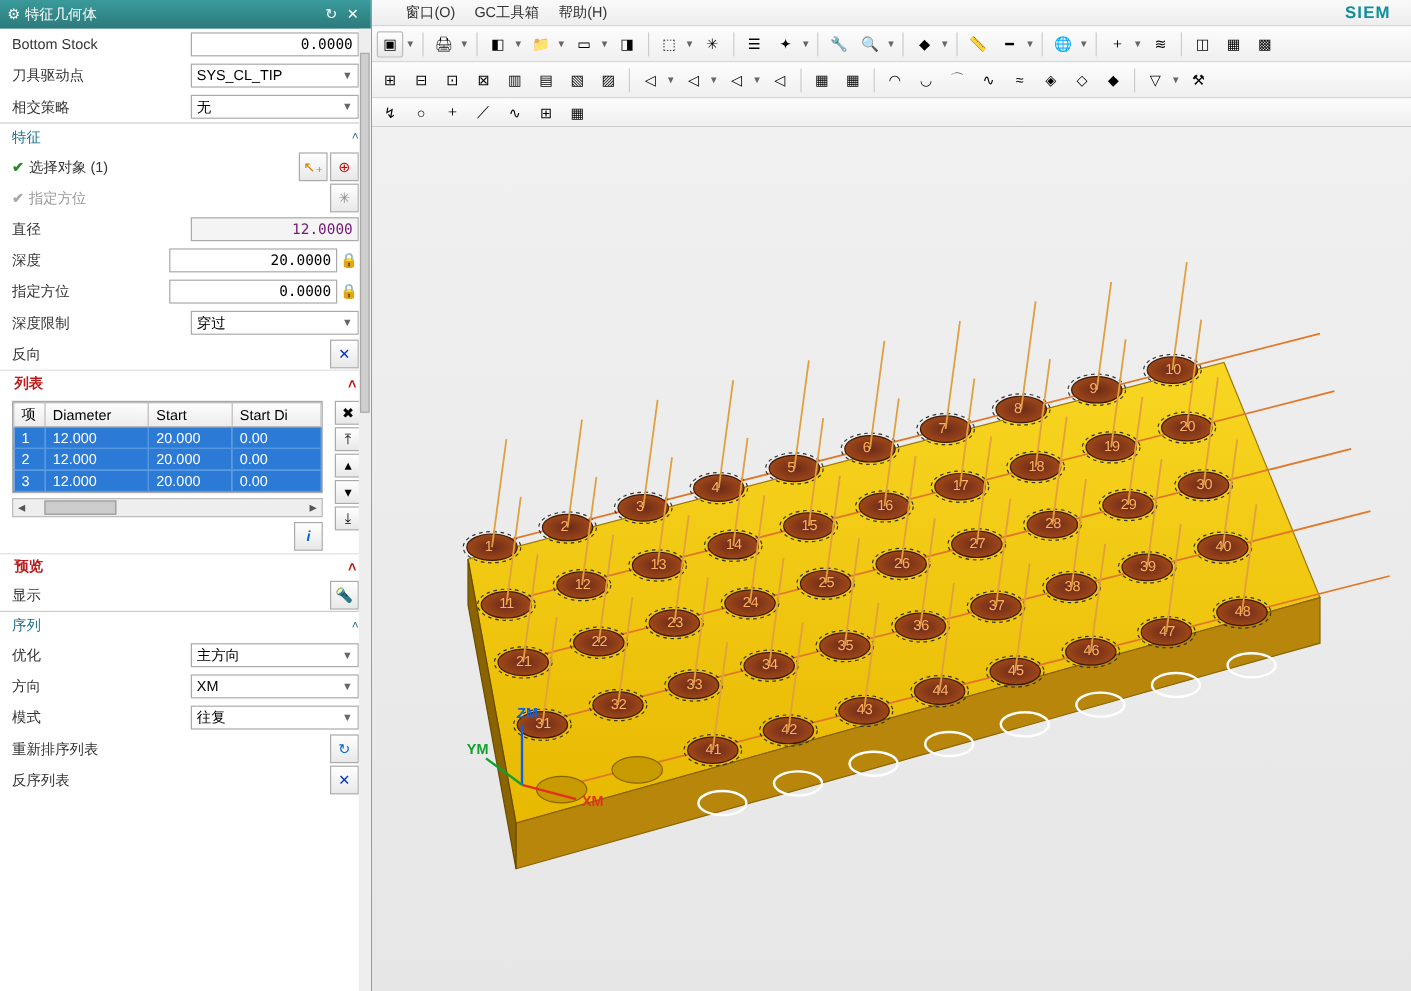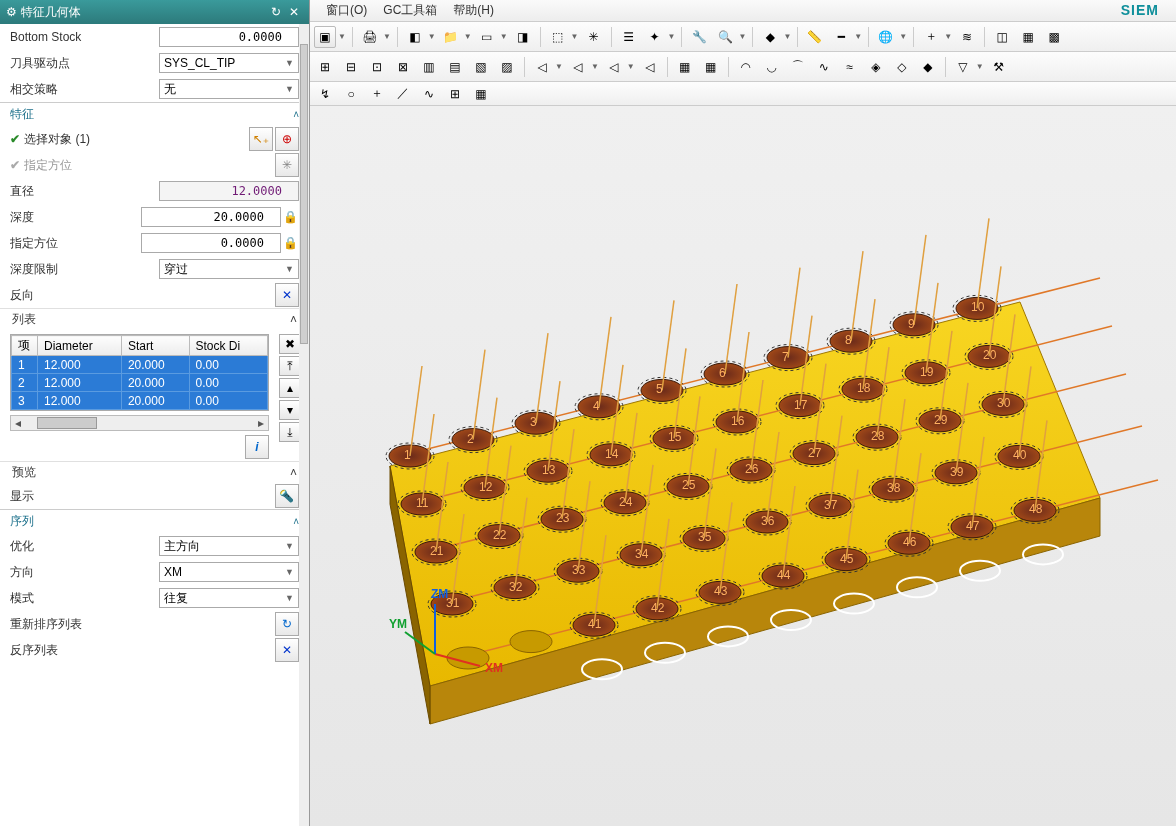--- a/index.html
+++ b/index.html
@@ -7,46 +7,46 @@
   
   .panel{position:absolute;left:0;top:0;width:310px;height:826px;background:#fff;border-right:1px solid #999;display:flex;flex-direction:column;}
   .panel-title{background:#2c7a7b;background:linear-gradient(#3a9a9b,#2c7a7b);color:#fff;height:24px;display:flex;align-items:center;padding:0 6px;}
   .panel-title .gear{margin-right:4px;}
   .panel-title .sp{flex:1;}
   .panel-title .tbtn{width:18px;height:18px;display:flex;align-items:center;justify-content:center;cursor:pointer;color:#fff;}
   .panel-body{flex:1;overflow-y:auto;overflow-x:hidden;background:#fff;}
   .row{display:flex;align-items:center;height:26px;padding:0 10px;border-bottom:0;}
   .row .lab{flex:1;color:#333;}
   .row .lab.gray{color:#999;}
-  .inp{width:140px;height:20px;border:1px solid #aaa;background:#fff;text-align:right;padding:0 16px;font-family:monospace;}
+  .inp{width:140px;height:20px;border:1px solid #aaa;background:#fff;text-align:right;padding:0 4px;font-family:monospace;}
   .inp.ro{background:#f4f4f4;color:#701a75;}
   .sel{width:140px;height:20px;border:1px solid #aaa;background:#fff;padding:0 4px;display:flex;align-items:center;justify-content:space-between;cursor:pointer;}
   .sel .dd{font-size:9px;color:#666;}
   .lock{width:16px;height:16px;margin-left:2px;display:flex;align-items:center;justify-content:center;color:#090;}
   .iconbtn{width:24px;height:24px;border:1px solid #aaa;background:linear-gradient(#fff,#e8e8e8);display:flex;align-items:center;justify-content:center;cursor:pointer;margin-left:2px;}
   .section-h{height:24px;display:flex;align-items:center;padding:0 10px;color:#1b6f8a;font-weight:normal;border-top:1px solid #ccc;}
   .section-h .sp{flex:1;}
   .section-h .car{color:#1b6f8a;font-size:10px;}
-  .subh{height:22px;display:flex;align-items:center;padding:0 12px;color:#404040;border-top:1px solid #e0e0e0;}
+  .subh{height:22px;display:flex;align-items:center;padding:0 12px;color:#b91c1c;border-top:1px solid #e0e0e0;font-weight:bold;}
   .subh .sp{flex:1}
   
   .tblwrap{margin:4px 10px;border:1px solid #aaa;}
   .tbl{width:100%;border-collapse:collapse;}
   .tbl th{background:linear-gradient(#fdfdfd,#ececec);border:1px solid #bbb;height:20px;font-weight:normal;text-align:left;padding:0 6px;}
   .tbl td{background:#2b7bd6;color:#fff;border:1px solid #5a9be0;height:18px;padding:0 6px;}
   .tbl td.idx{width:26px;}
   .tblrow{display:flex;align-items:flex-start;}
   .tblside{display:flex;flex-direction:column;margin:4px 8px 4px 0;}
   .tblside .iconbtn{margin:0 0 2px 0;width:22px;height:20px;}
   .hscroll{height:16px;background:#eee;border:1px solid #bbb;margin:0 10px 2px 10px;display:flex;align-items:center;}
   .hscroll .thumb{width:60px;height:12px;background:#ccc;border:1px solid #999;margin-left:12px;}
   .hscroll .arr{width:14px;text-align:center;color:#555;}
   
   .right{position:absolute;left:310px;top:0;right:0;bottom:0;background:#fff;display:flex;flex-direction:column;}
-  .menubar{height:22px;background:linear-gradient(#fafafa,#ededed);border-bottom:1px solid #ccc;display:flex;align-items:center;padding:0 8px;color:#333;}
+  .menubar{height:22px;background:linear-gradient(#fafafa,#ededed);border-bottom:1px solid #ccc;display:flex;align-items:center;padding:0 20px;color:#333;}
   .menu-item{padding:0 8px;cursor:pointer;}
   .brand{position:absolute;right:17px;top:2px;color:#0f8f9b;font-weight:bold;letter-spacing:1px;font-size:14px;}
   .toolbar{height:30px;background:linear-gradient(#fdfdfd,#efefef);border-bottom:1px solid #ccc;display:flex;align-items:center;padding:0 4px;gap:4px;overflow:hidden;}
   .tbico{width:22px;height:22px;border:1px solid transparent;display:flex;align-items:center;justify-content:center;border-radius:2px;cursor:pointer;}
   .tbico.box{border:1px solid #bbb;background:linear-gradient(#fff,#e8e8e8);}
   .tsep{width:1px;height:20px;background:#ccc;margin:0 2px;}
   .dd2{font-size:8px;color:#666;margin-left:-2px;}
   .viewport{flex:1;background:linear-gradient(#f0f0f0,#e6e6e6);position:relative;overflow:hidden;}
   svg.model{position:absolute;left:0;top:0;}
   
@@ -149,21 +149,21 @@
 
     <div class="tblrow">
       <div style="flex:1">
         <div class="tblwrap">
           <table class="tbl">
             <thead>
                 <tr>
               <th>项</th>
               <th>Diameter</th>
               <th>Start</th>
-              <th>Stock Di</th>
+              <th>Start Di</th>
             </tr>
               </thead>
             <tbody id="tb">
                 <tr>
                   <td class="idx">1</td>
                   <td>12.000</td>
                   <td>20.000</td>
                   <td>0.00</td>
                 </tr>
                 <tr>

